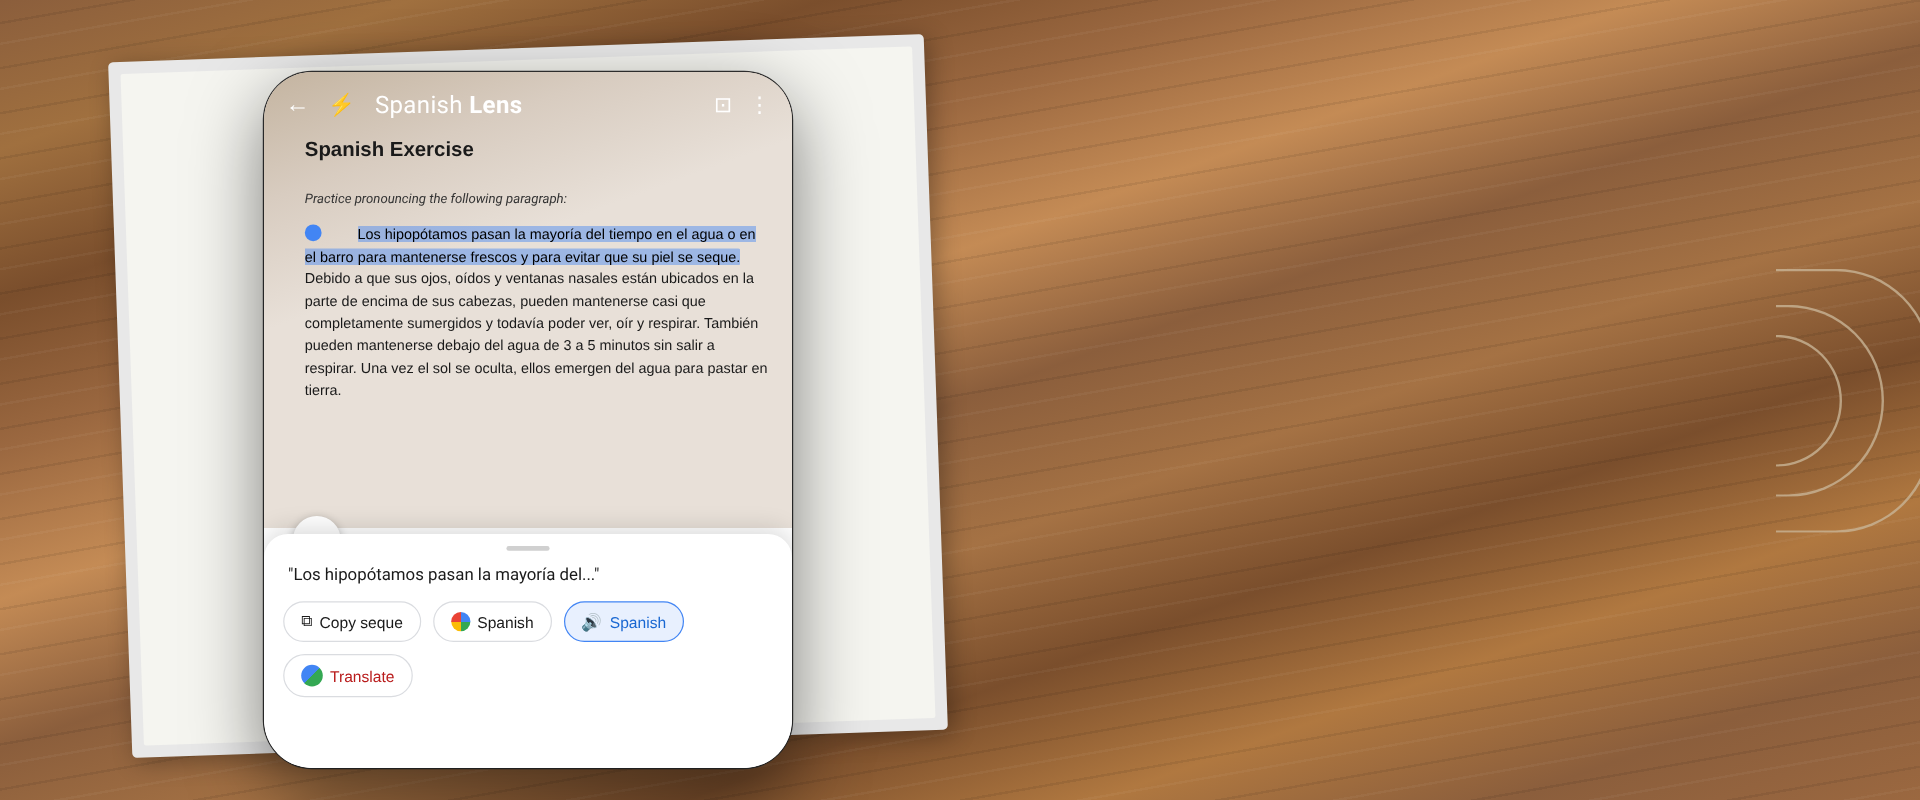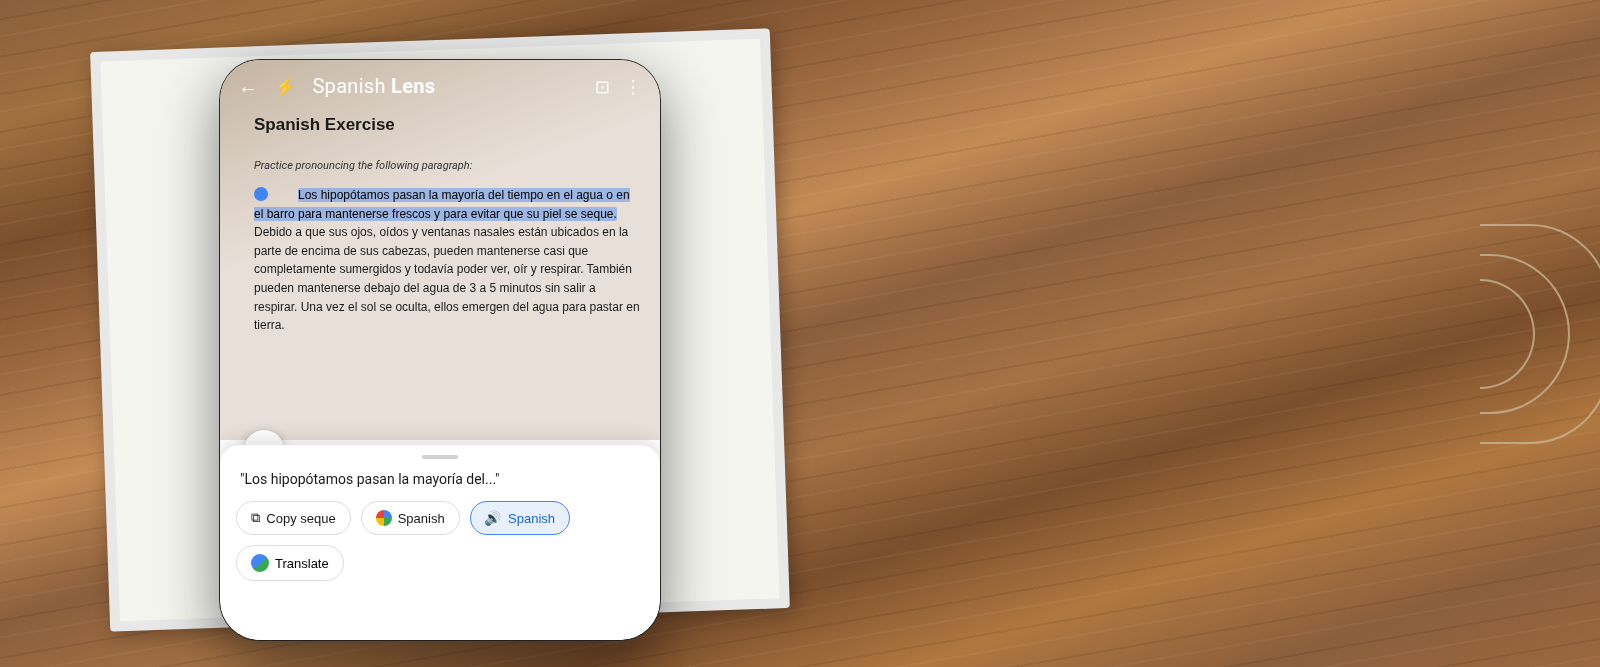--- a/index.html
+++ b/index.html
@@ -308,21 +308,21 @@
 
     .action-btn.listen-btn {
       background: #e8f0fe;
       border-color: #4285F4;
       color: #1967d2;
     }
 
     .action-btn.translate-btn {
       background: #fff;
       border-color: #dadce0;
-      color: #000000;
+      color: #b91c1c;
     }
 
     
     .google-g {
       width: 16px;
       height: 16px;
       border-radius: 50%;
       overflow: hidden;
       display: inline-flex;
       align-items: center;

